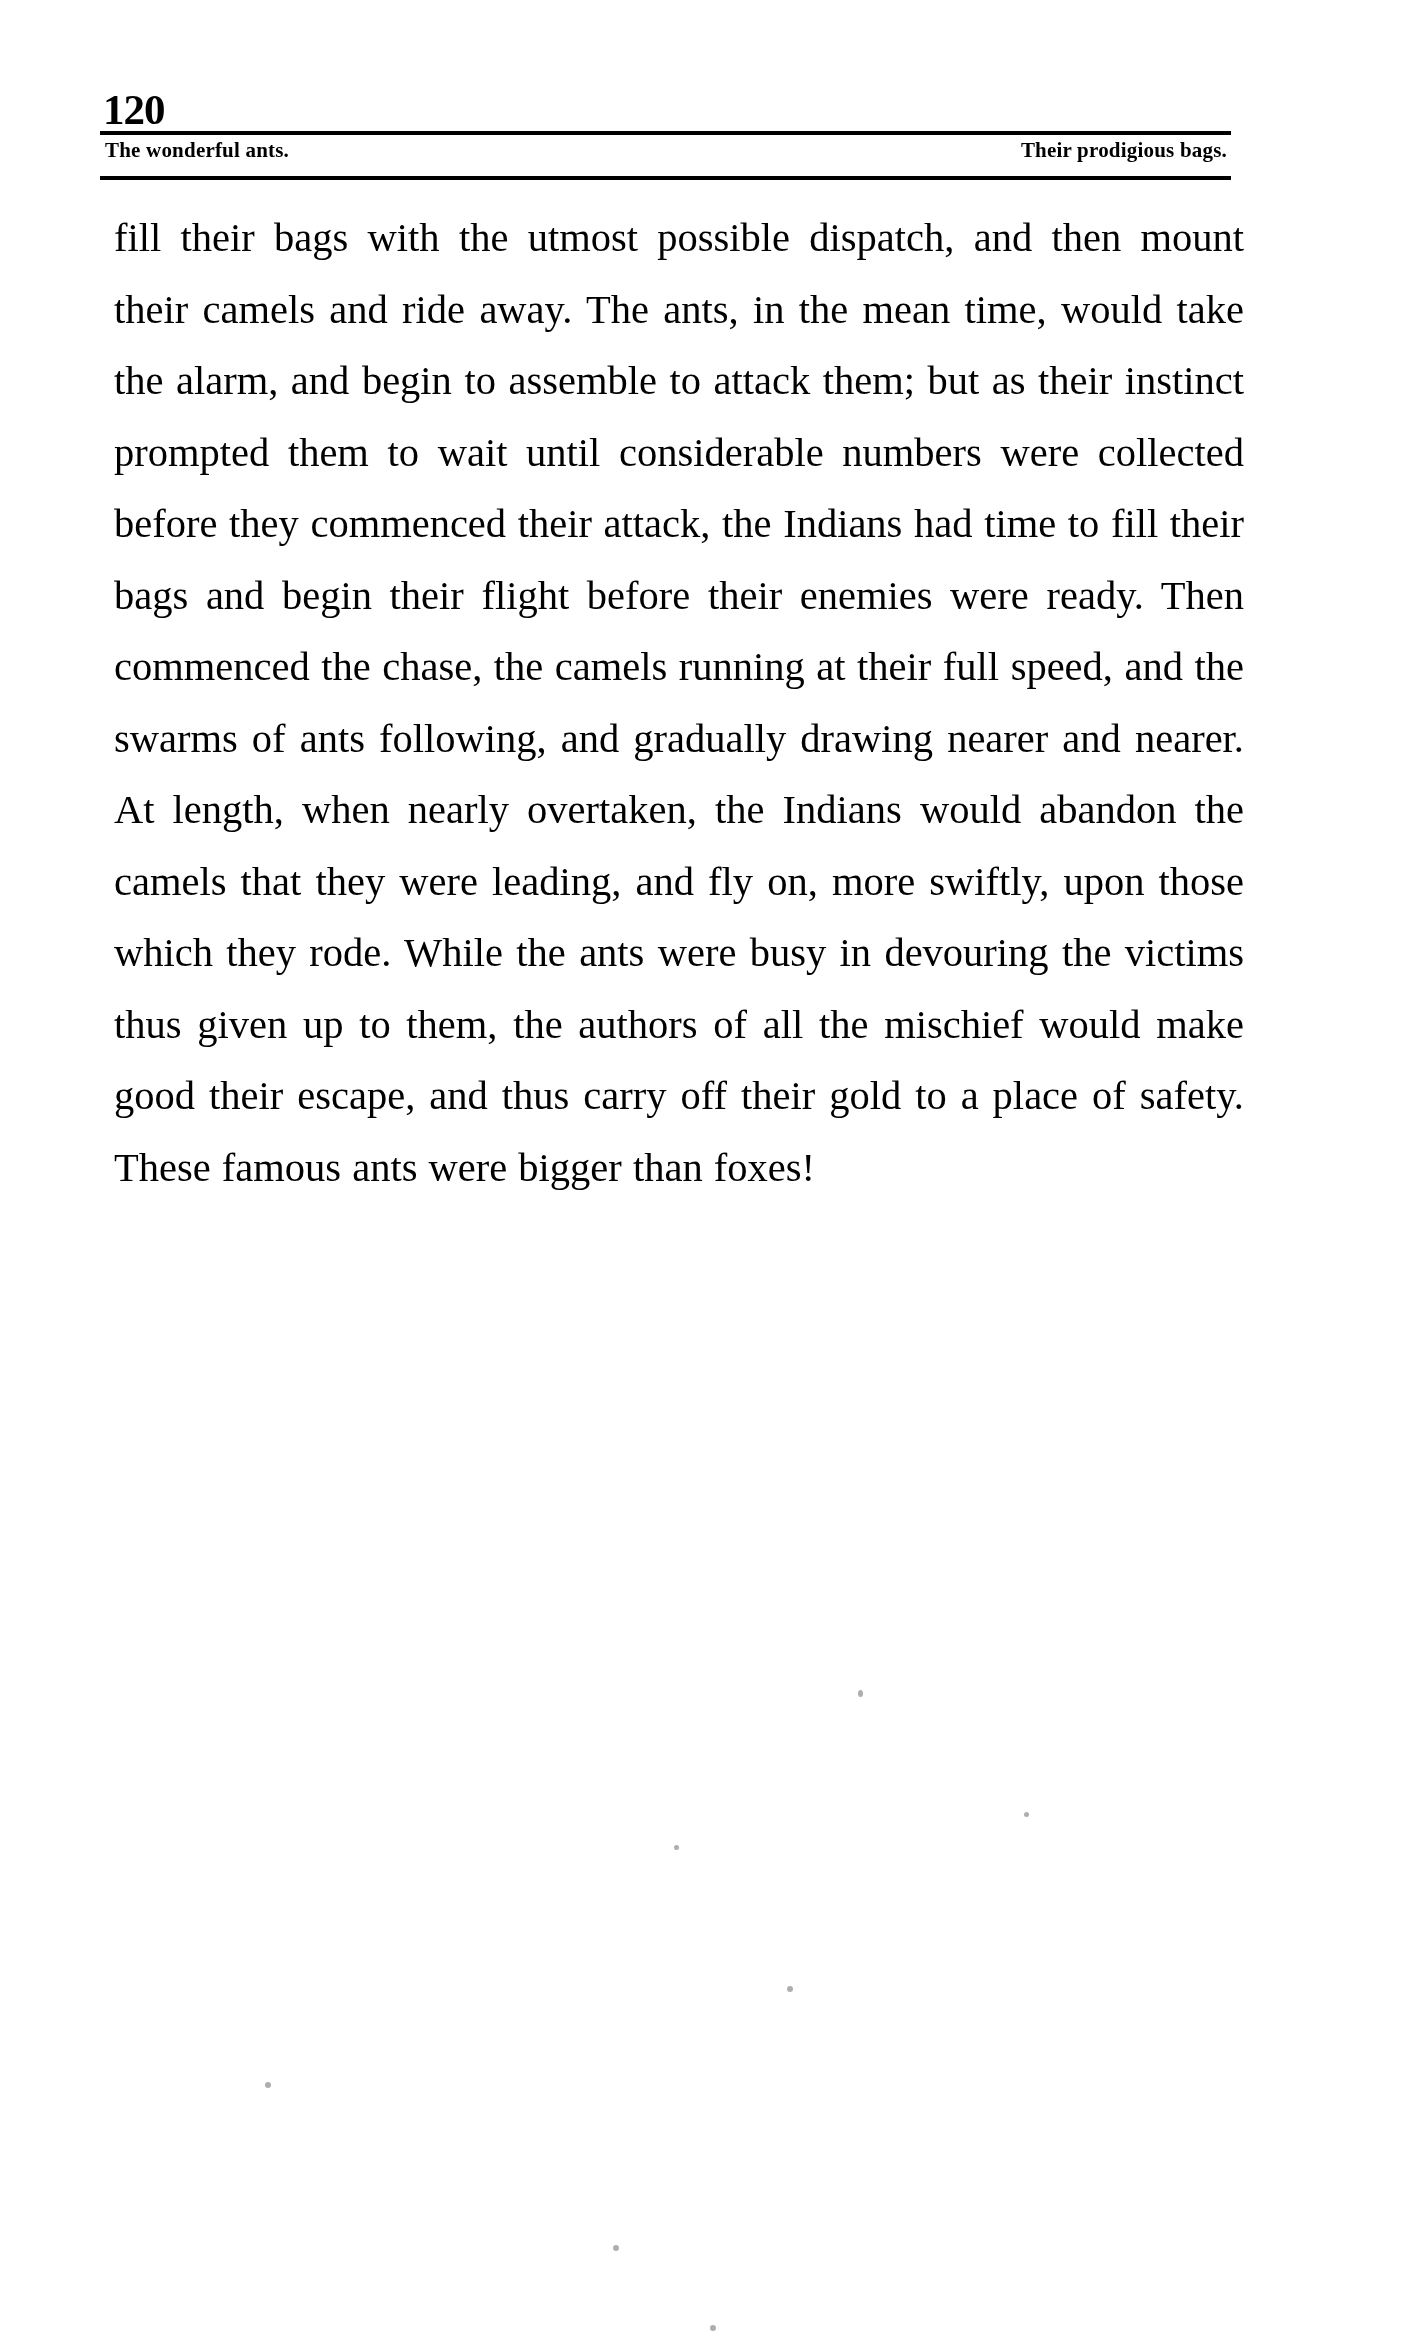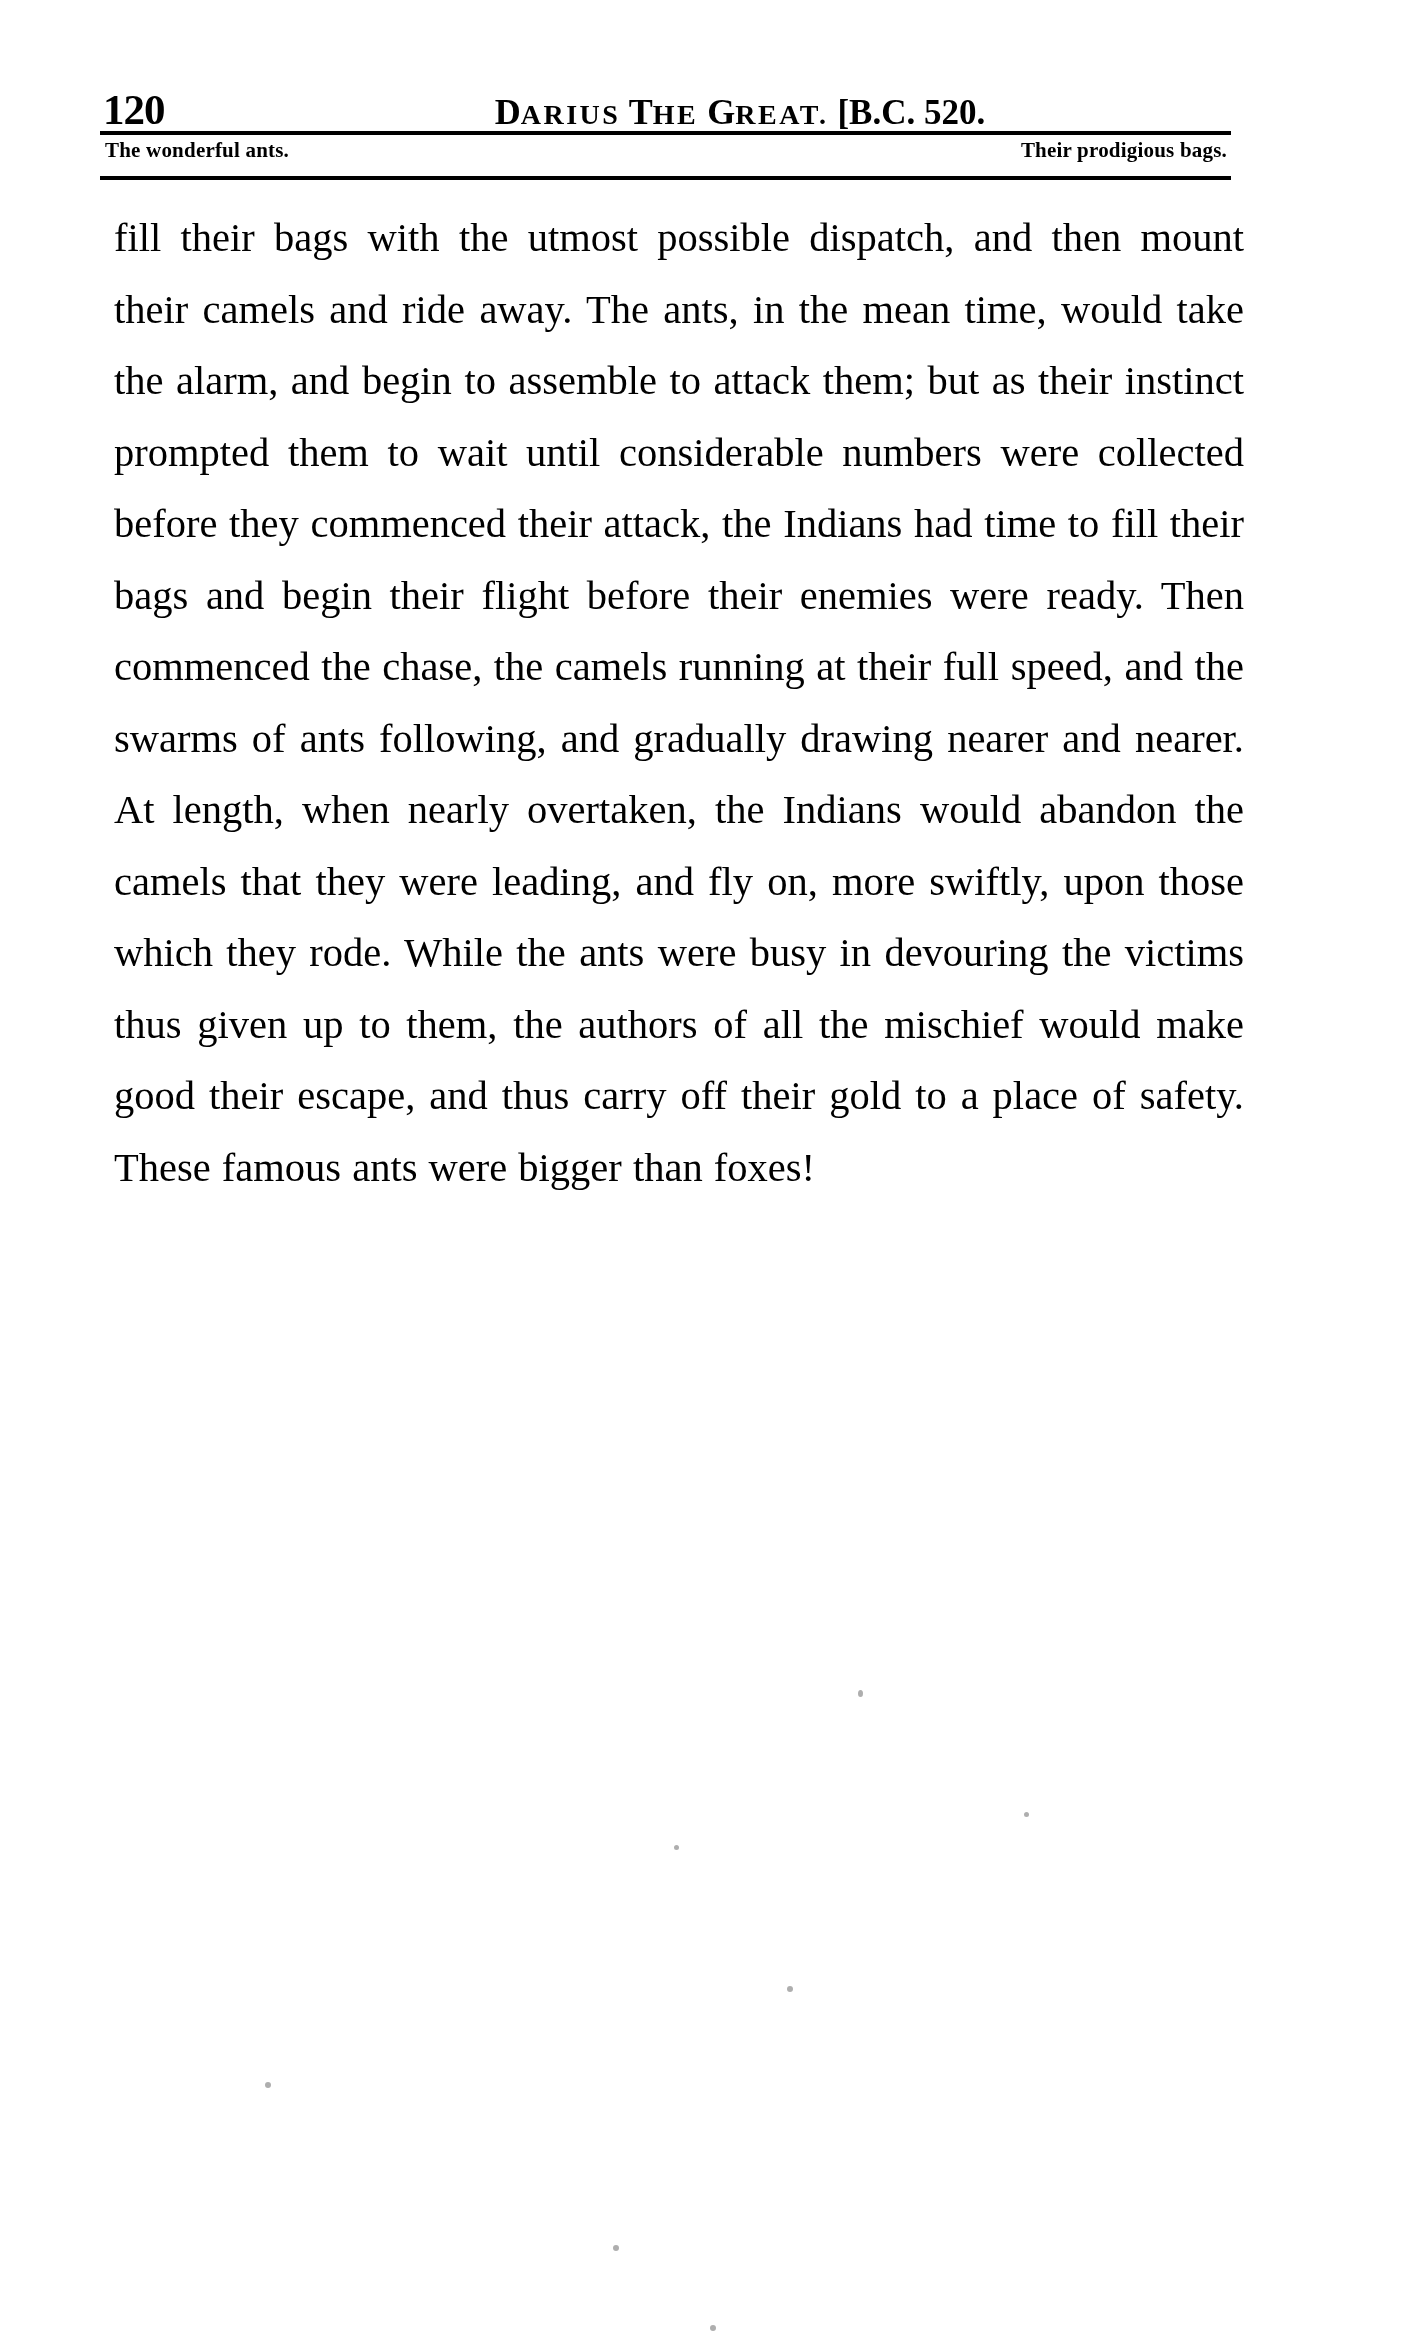--- a/index.html
+++ b/index.html
@@ -118,26 +118,20 @@
     opacity: 0.55;
   }
 </style>
 </head>
 <body>
 
 <div class="page">
 
   <div class="head-row">
     <div class="folio">120</div>
-    <div class="head-title">
-      <span class="cap">D</span><span class="sc">ARIUS</span>
-      <span class="cap">T</span><span class="sc">HE</span>
-      <span class="cap">G</span><span class="sc">REAT.</span>
-      <span class="bracket">[B.C. 520.</span>
-    </div>
   </div>
 
   <div class="rule rule-top"></div>
 
   <div class="sidenotes">
     <div class="sidenote-left">The wonderful ants.</div>
     <div class="sidenote-right">Their prodigious bags.</div>
   </div>
 
   <div class="rule rule-bottom"></div>

